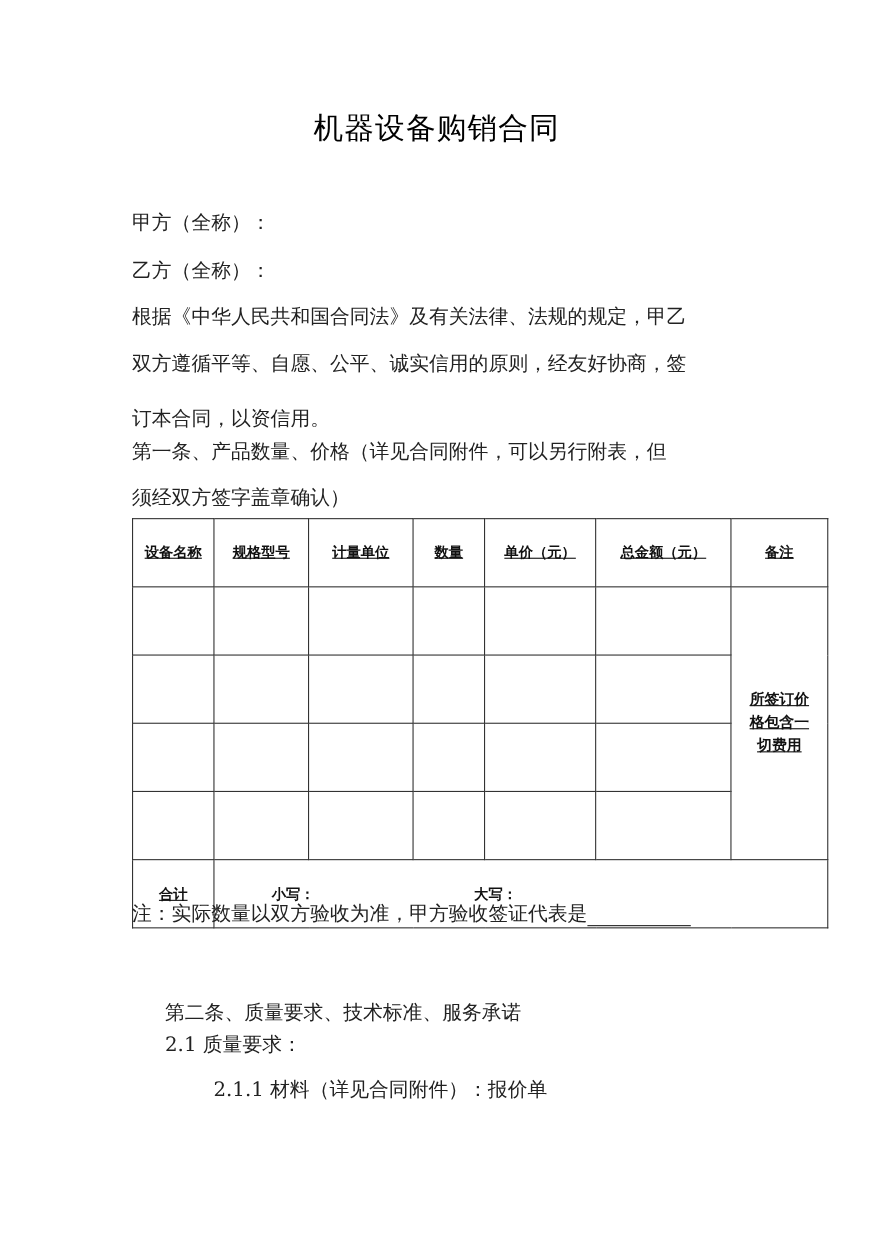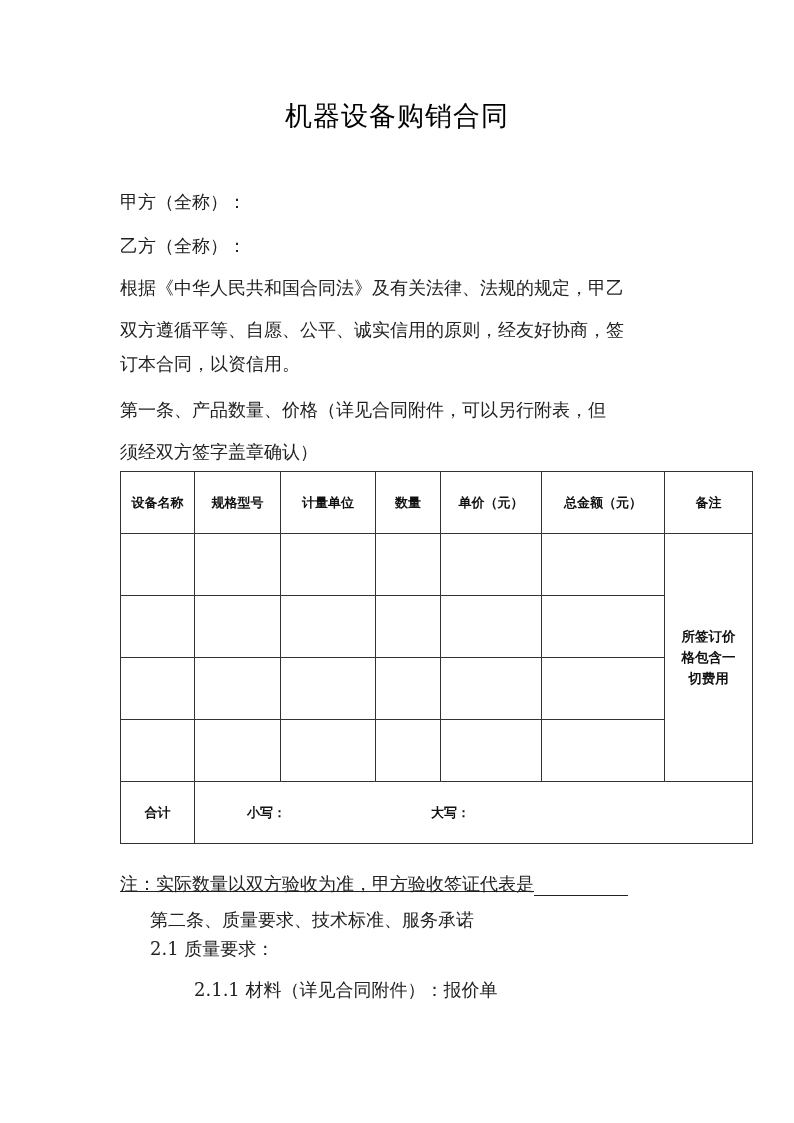--- a/index.html
+++ b/index.html
@@ -4,42 +4,42 @@
 <style>
   html, body { margin:0; padding:0; background:#ffffff; }
   body { width:794px; height:1123px; position:relative; overflow:hidden;
          font-family:"DejaVu Serif","Liberation Serif",serif; color:#111; }
   .title { position:absolute; left:0; width:794px; top:98px; text-align:center;
            font-size:27px; font-weight:normal; letter-spacing:1px; color:#000; }
   .line { position:absolute; left:120px; font-size:18px; white-space:nowrap; color:#222; }
   table.contract { position:absolute; left:120px; top:471px; width:632px; height:372px;
                    border-collapse:collapse; table-layout:fixed; }
   table.contract td { border:1.5px solid #333; padding:0; text-align:center; vertical-align:middle;
-                      font-family:"DejaVu Sans","Liberation Sans",sans-serif; font-size:13px; font-weight:bold; color:#111; }
+                      font-family:"DejaVu Sans","Liberation Sans",sans-serif; font-size:13px; font-weight:bold; color:#111;text-decoration:underline; }
   table.contract tr.hdr td { height:61px; line-height:18px; }
   table.contract tr.data td { height:61px; }
   table.contract tr.total td { height:61px; }
   .remark-cell { line-height:21px; padding:0 10px !important; font-size:13.5px !important; }
   .total-content { text-align:left !important; padding-left:8px !important; }
   .total-content span { display:inline-block; }
   .lbl-small { width:184px;margin-left:44px; }
   .blank { display:inline-block; width:94px; border-bottom:1px solid #222; height:16px; vertical-align:bottom; }
 </style>
 </head>
 <body>
 
 <div>
   <div class="title">机器设备购销合同</div>
 
   <div class="line" style="top:190px;">甲方（全称）：</div>
   <div class="line" style="top:234px;">乙方（全称）：</div>
 
   <div class="line" style="top:276px;">根据《中华人民共和国合同法》及有关法律、法规的规定，甲乙</div>
   <div class="line" style="top:318px;">双方遵循平等、自愿、公平、诚实信用的原则，经友好协商，签</div>
-  <div class="line" style="top:352px;">订本合同，以资信用。</div>
+  <div class="line" style="top:368px;">订本合同，以资信用。</div>
 
   <div class="line" style="top:398px;">第一条、产品数量、价格（详见合同附件，可以另行附表，但</div>
   <div class="line" style="top:440px;">须经双方签字盖章确认）</div>
 
   <table class="contract">
     <colgroup>
       <col style="width:74px">
         <col style="width:86px">
         <col style="width:95px">
         <col style="width:65px">
@@ -92,20 +92,20 @@
     </tr>
     <tr class="total">
       <td>合计</td>
       <td colspan="6" class="total-content">
         <span class="lbl-small">小写：</span><span>大写：</span>
       </td>
     </tr>
   </tbody>
     </table>
 
-  <div class="line" style="top:872px;text-decoration:underline;">
+  <div class="line" style="top:818px;">
     <span>注：实际数量以双方验收为准，甲方验收签证代表是</span><span class="blank"></span>
   </div>
 
   <div class="line" style="left:150px; top:896px;margin-top:12px;">第二条、质量要求、技术标准、服务承诺</div>
   <div class="line" style="left:150px; top:937px;">2.1  质量要求：</div>
   <div class="line" style="left:194px; top:978px;">2.1.1  材料（详见合同附件）：报价单</div>
 </div>
 
 </body></html>

